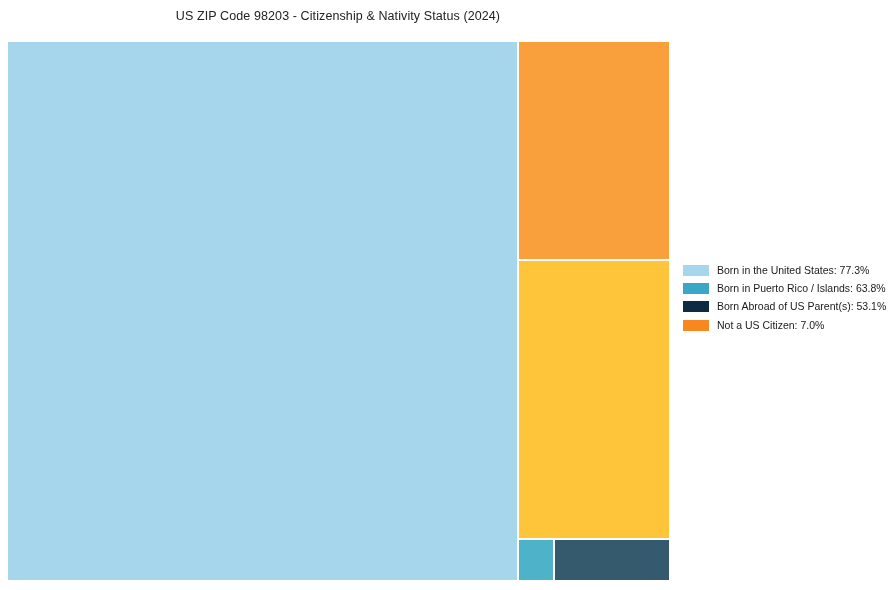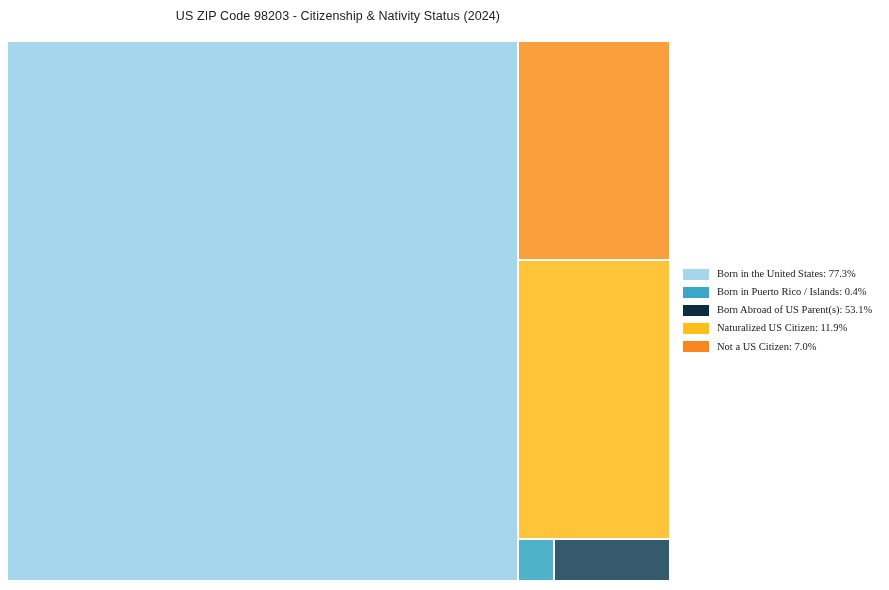--- a/index.html
+++ b/index.html
@@ -53,23 +53,21 @@
   
   #legend {
     position: absolute;
     left: 683px;
     top: 265px;
     width: 200px;
   }
 
   .legend-row {
     display: flex;
-    align-items: center;
     height: 18.2px;
-    font-family: Liberation Serif, serif;
   }
 
   .legend-swatch {
     width: 26px;
     height: 11px;
     flex: 0 0 auto;
     margin-right: 8px;
   }
 
   .legend-text {
@@ -96,29 +94,25 @@
     </div>
 
   <div id="legend">
 
   <div class="legend-row">
         <span class="legend-swatch" style="background: rgb(166, 214, 236);"></span>
         <span class="legend-text">Born in the United States: 77.3%</span>
       </div>
       <div class="legend-row">
         <span class="legend-swatch" style="background: rgb(59, 167, 198);"></span>
-        <span class="legend-text">Born in Puerto Rico / Islands: 0.4%</span>
+        <span class="legend-text">Born in Puerto Rico / Islands: 63.8%</span>
       </div>
       <div class="legend-row">
         <span class="legend-swatch" style="background: rgb(13, 44, 65);"></span>
         <span class="legend-text">Born Abroad of US Parent(s): 53.1%</span>
-      </div>
-      <div class="legend-row">
-        <span class="legend-swatch" style="background: rgb(255, 190, 26);"></span>
-        <span class="legend-text">Naturalized US Citizen: 11.9%</span>
       </div>
       <div class="legend-row">
         <span class="legend-swatch" style="background: rgb(249, 135, 31);"></span>
         <span class="legend-text">Not a US Citizen: 7.0%</span>
       </div>
     </div>
 
 </div>
 
 </body></html>

